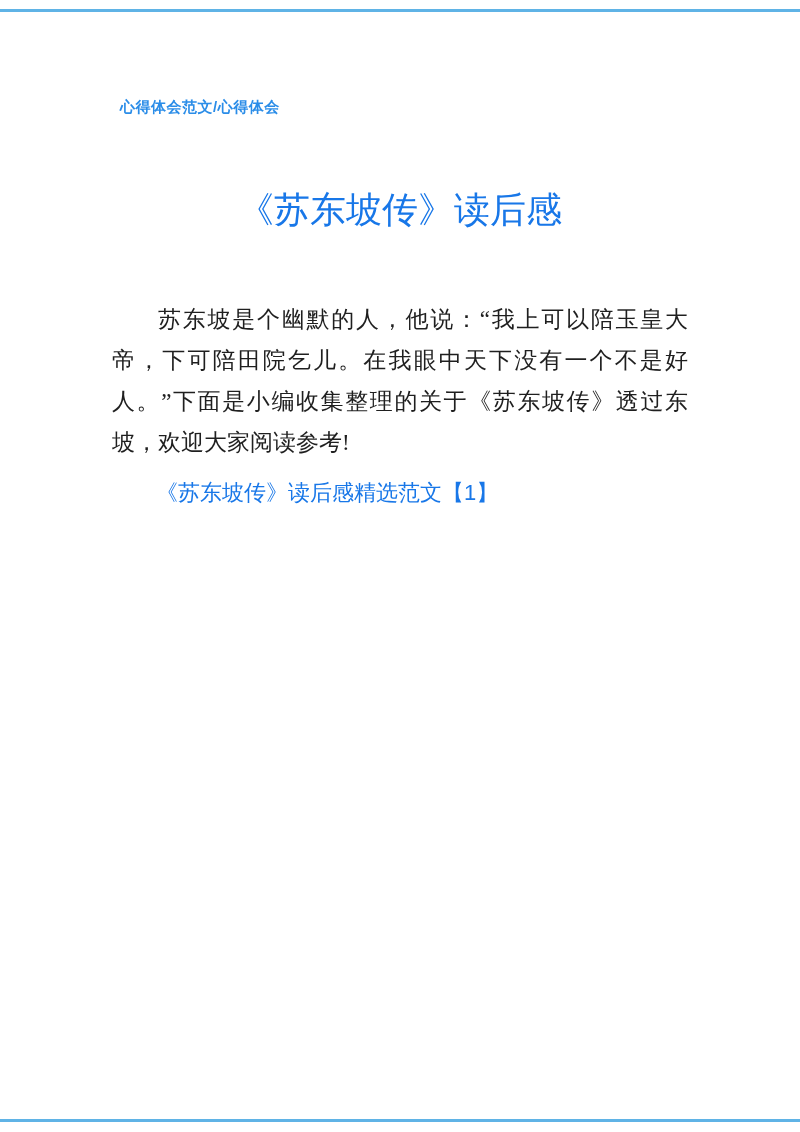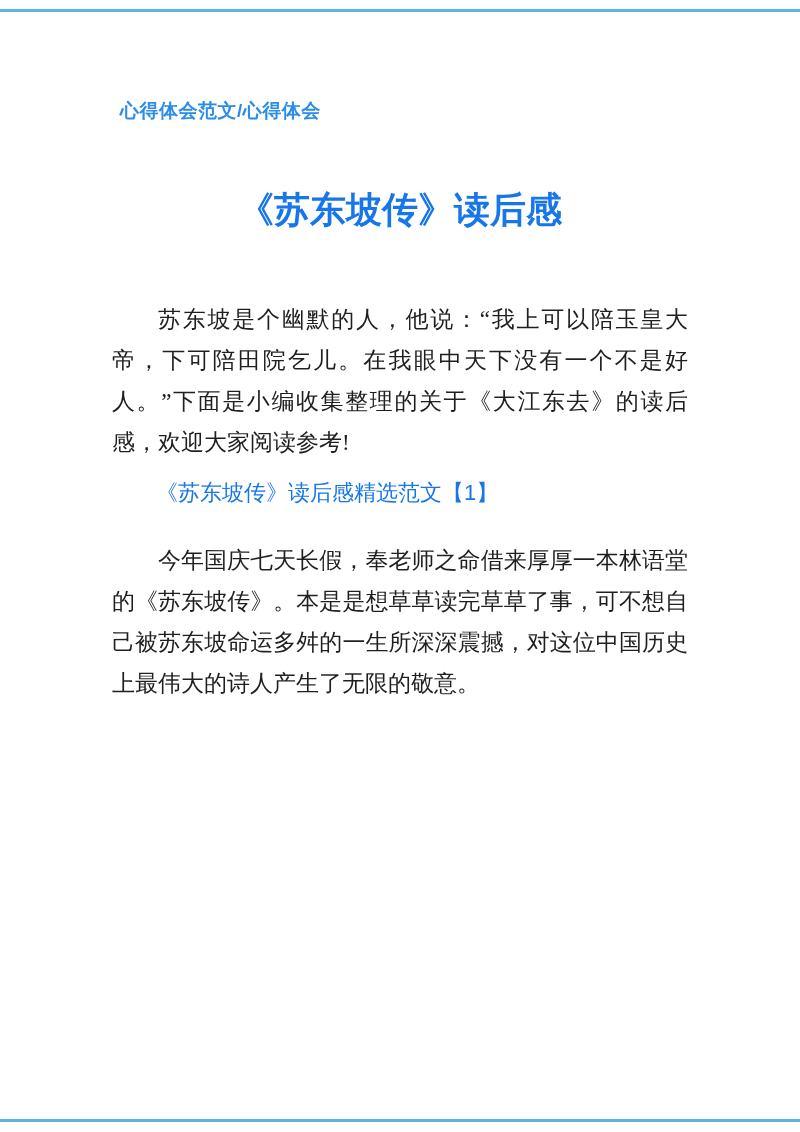--- a/index.html
+++ b/index.html
@@ -19,36 +19,36 @@
     background: #5FB3E6;
   }
   .rule-top { top: 9px; }
   .rule-bottom { top: 1119px; }
   .breadcrumb {
     position: absolute;
     left: 120px;
     top: 98px;
     font-family: "Liberation Sans", "DejaVu Sans", sans-serif;
     font-weight: bold;
-    font-size: 19px;
+    font-size: 15px;
     letter-spacing: 0.5px;
     color: #2B8DE8;
   }
   .content {
     position: absolute;
     left: 112px;
     top: 0;
     width: 576px;
   }
   .title {
     margin: 188px 0 0 0;
     font-family: "Liberation Sans", "DejaVu Sans", sans-serif;
     font-size: 36px;
     line-height: 44px;
-    font-weight: bold;
+    font-weight: normal;
     color: #1877E8;
     text-align: center;
   }
   .body-para {
     margin: 0;
     font-size: 23px;
     line-height: 41px;
     color: #1F1F1F;
     text-align: justify;
     text-indent: 2em;
@@ -70,22 +70,21 @@
 <body>
 
 <div class="page">
   <div class="rule rule-top"></div>
 
   <div class="breadcrumb">心得体会范文/心得体会</div>
 
   <div class="content">
     <h1 class="title">《苏东坡传》读后感</h1>
 
-    <p class="body-para p-intro">苏东坡是个幽默的人，他说：“我上可以陪玉皇大帝，下可陪田院乞儿。在我眼中天下没有一个不是好人。”下面是小编收集整理的关于《大江东去》的读后感，欢迎大家阅读参考!</p>
+    <p class="body-para p-intro">苏东坡是个幽默的人，他说：“我上可以陪玉皇大帝，下可陪田院乞儿。在我眼中天下没有一个不是好人。”下面是小编收集整理的关于《苏东坡传》透过东坡，欢迎大家阅读参考!</p>
 
     <h2 class="subheading">《苏东坡传》读后感精选范文【1】</h2>
 
-    <p class="body-para p-body1">今年国庆七天长假，奉老师之命借来厚厚一本林语堂的《苏东坡传》。本是是想草草读完草草了事，可不想自己被苏东坡命运多舛的一生所深深震撼，对这位中国历史上最伟大的诗人产生了无限的敬意。</p>
 
   </div>
 
   <div class="rule rule-bottom"></div>
 </div>
 
 </body></html>

